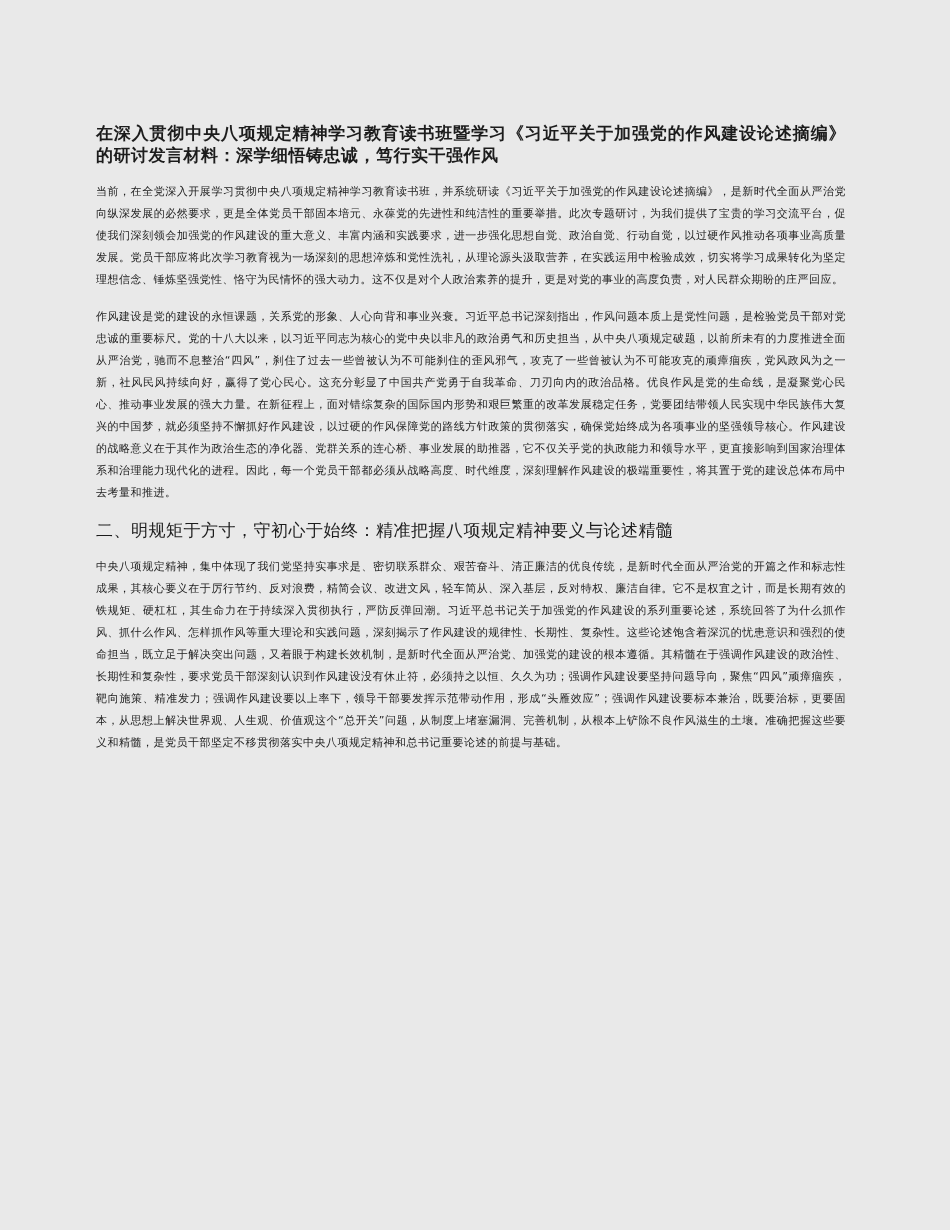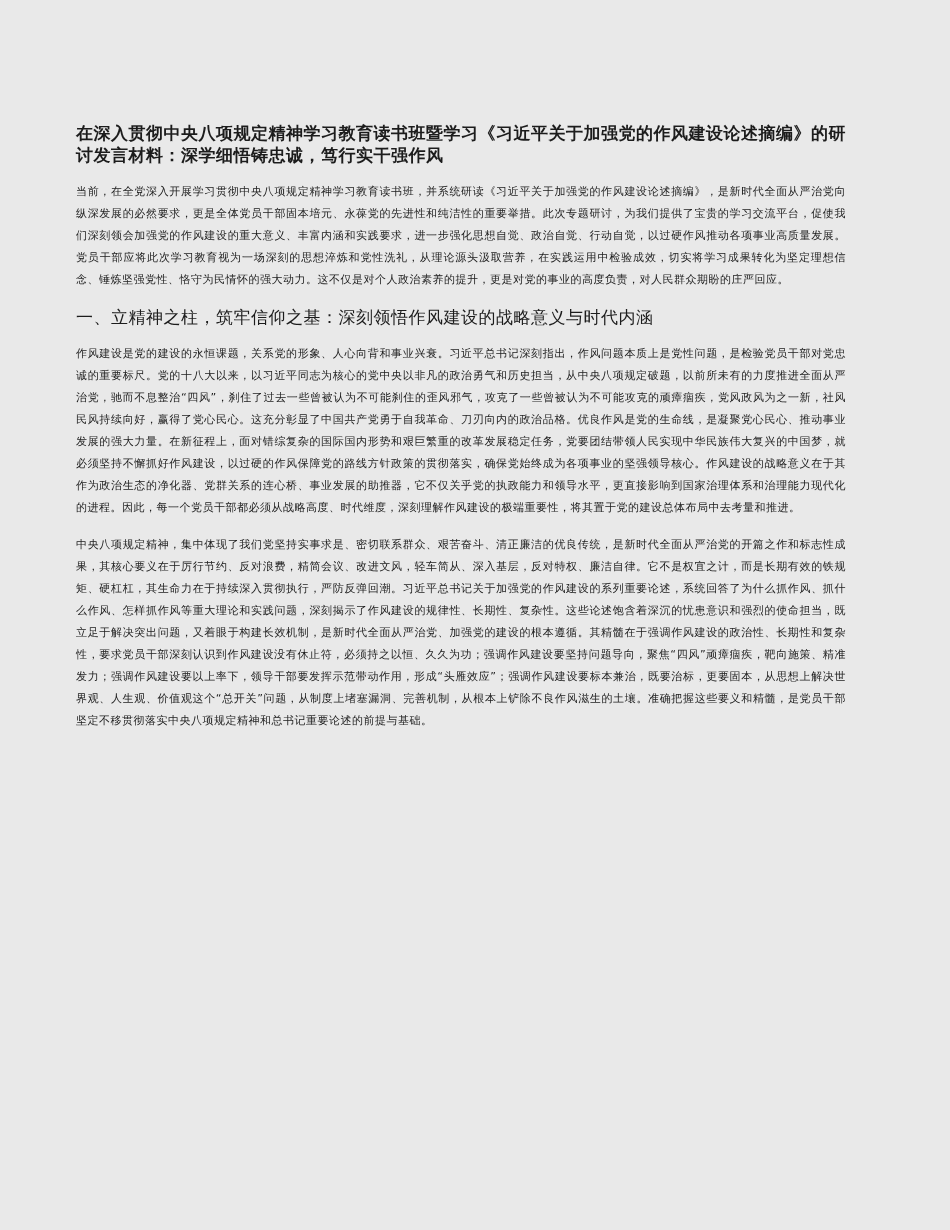--- a/index.html
+++ b/index.html
@@ -11,21 +11,21 @@
       height: 1230px;
       background: #e9e9e9;
       font-family: "DejaVu Sans", "Liberation Sans", sans-serif;
       color: #1c1c1c;
       overflow: hidden;
     }
     .page {
       box-sizing: border-box;
       width: 950px;
       height: 1230px;
-      padding: 122px 104px 40px 76px;
+      padding: 122px 104px 40px 96px;
     }
     .doc-title {
       font-size: 17px;
       font-weight: bold;
       line-height: 22px;
       margin: 0 0 15px 0;
       text-align: justify;
       letter-spacing: 0.5px;
     }
     .para {
@@ -48,19 +48,19 @@
     }
   </style>
 </head>
 <body style="background: rgb(233, 233, 233); color: rgb(28, 28, 28);">
 
 <div class="page">
   <h1 class="doc-title">在深入贯彻中央八项规定精神学习教育读书班暨学习《习近平关于加强党的作风建设论述摘编》的研讨发言材料：深学细悟铸忠诚，笃行实干强作风</h1>
 
   <p class="para">当前，在全党深入开展学习贯彻中央八项规定精神学习教育读书班，并系统研读《习近平关于加强党的作风建设论述摘编》，是新时代全面从严治党向纵深发展的必然要求，更是全体党员干部固本培元、永葆党的先进性和纯洁性的重要举措。此次专题研讨，为我们提供了宝贵的学习交流平台，促使我们深刻领会加强党的作风建设的重大意义、丰富内涵和实践要求，进一步强化思想自觉、政治自觉、行动自觉，以过硬作风推动各项事业高质量发展。党员干部应将此次学习教育视为一场深刻的思想淬炼和党性洗礼，从理论源头汲取营养，在实践运用中检验成效，切实将学习成果转化为坚定理想信念、锤炼坚强党性、恪守为民情怀的强大动力。这不仅是对个人政治素养的提升，更是对党的事业的高度负责，对人民群众期盼的庄严回应。</p>
 
-  <h2 class="heading">一、立精神之柱，筑牢信仰之基：深刻领悟作风建设的战略意义与时代内涵</h2>
 
   <p class="para">作风建设是党的建设的永恒课题，关系党的形象、人心向背和事业兴衰。习近平总书记深刻指出，作风问题本质上是党性问题，是检验党员干部对党忠诚的重要标尺。党的十八大以来，以习近平同志为核心的党中央以非凡的政治勇气和历史担当，从中央八项规定破题，以前所未有的力度推进全面从严治党，驰而不息整治“四风”，刹住了过去一些曾被认为不可能刹住的歪风邪气，攻克了一些曾被认为不可能攻克的顽瘴痼疾，党风政风为之一新，社风民风持续向好，赢得了党心民心。这充分彰显了中国共产党勇于自我革命、刀刃向内的政治品格。优良作风是党的生命线，是凝聚党心民心、推动事业发展的强大力量。在新征程上，面对错综复杂的国际国内形势和艰巨繁重的改革发展稳定任务，党要团结带领人民实现中华民族伟大复兴的中国梦，就必须坚持不懈抓好作风建设，以过硬的作风保障党的路线方针政策的贯彻落实，确保党始终成为各项事业的坚强领导核心。作风建设的战略意义在于其作为政治生态的净化器、党群关系的连心桥、事业发展的助推器，它不仅关乎党的执政能力和领导水平，更直接影响到国家治理体系和治理能力现代化的进程。因此，每一个党员干部都必须从战略高度、时代维度，深刻理解作风建设的极端重要性，将其置于党的建设总体布局中去考量和推进。</p>
 
+  <h2 class="heading">二、明规矩于方寸，守初心于始终：精准把握八项规定精神要义与论述精髓</h2>
 
   <p class="para">中央八项规定精神，集中体现了我们党坚持实事求是、密切联系群众、艰苦奋斗、清正廉洁的优良传统，是新时代全面从严治党的开篇之作和标志性成果，其核心要义在于厉行节约、反对浪费，精简会议、改进文风，轻车简从、深入基层，反对特权、廉洁自律。它不是权宜之计，而是长期有效的铁规矩、硬杠杠，其生命力在于持续深入贯彻执行，严防反弹回潮。习近平总书记关于加强党的作风建设的系列重要论述，系统回答了为什么抓作风、抓什么作风、怎样抓作风等重大理论和实践问题，深刻揭示了作风建设的规律性、长期性、复杂性。这些论述饱含着深沉的忧患意识和强烈的使命担当，既立足于解决突出问题，又着眼于构建长效机制，是新时代全面从严治党、加强党的建设的根本遵循。其精髓在于强调作风建设的政治性、长期性和复杂性，要求党员干部深刻认识到作风建设没有休止符，必须持之以恒、久久为功；强调作风建设要坚持问题导向，聚焦“四风”顽瘴痼疾，靶向施策、精准发力；强调作风建设要以上率下，领导干部要发挥示范带动作用，形成“头雁效应”；强调作风建设要标本兼治，既要治标，更要固本，从思想上解决世界观、人生观、价值观这个“总开关”问题，从制度上堵塞漏洞、完善机制，从根本上铲除不良作风滋生的土壤。准确把握这些要义和精髓，是党员干部坚定不移贯彻落实中央八项规定精神和总书记重要论述的前提与基础。</p>
 </div>
 
 </body></html>

